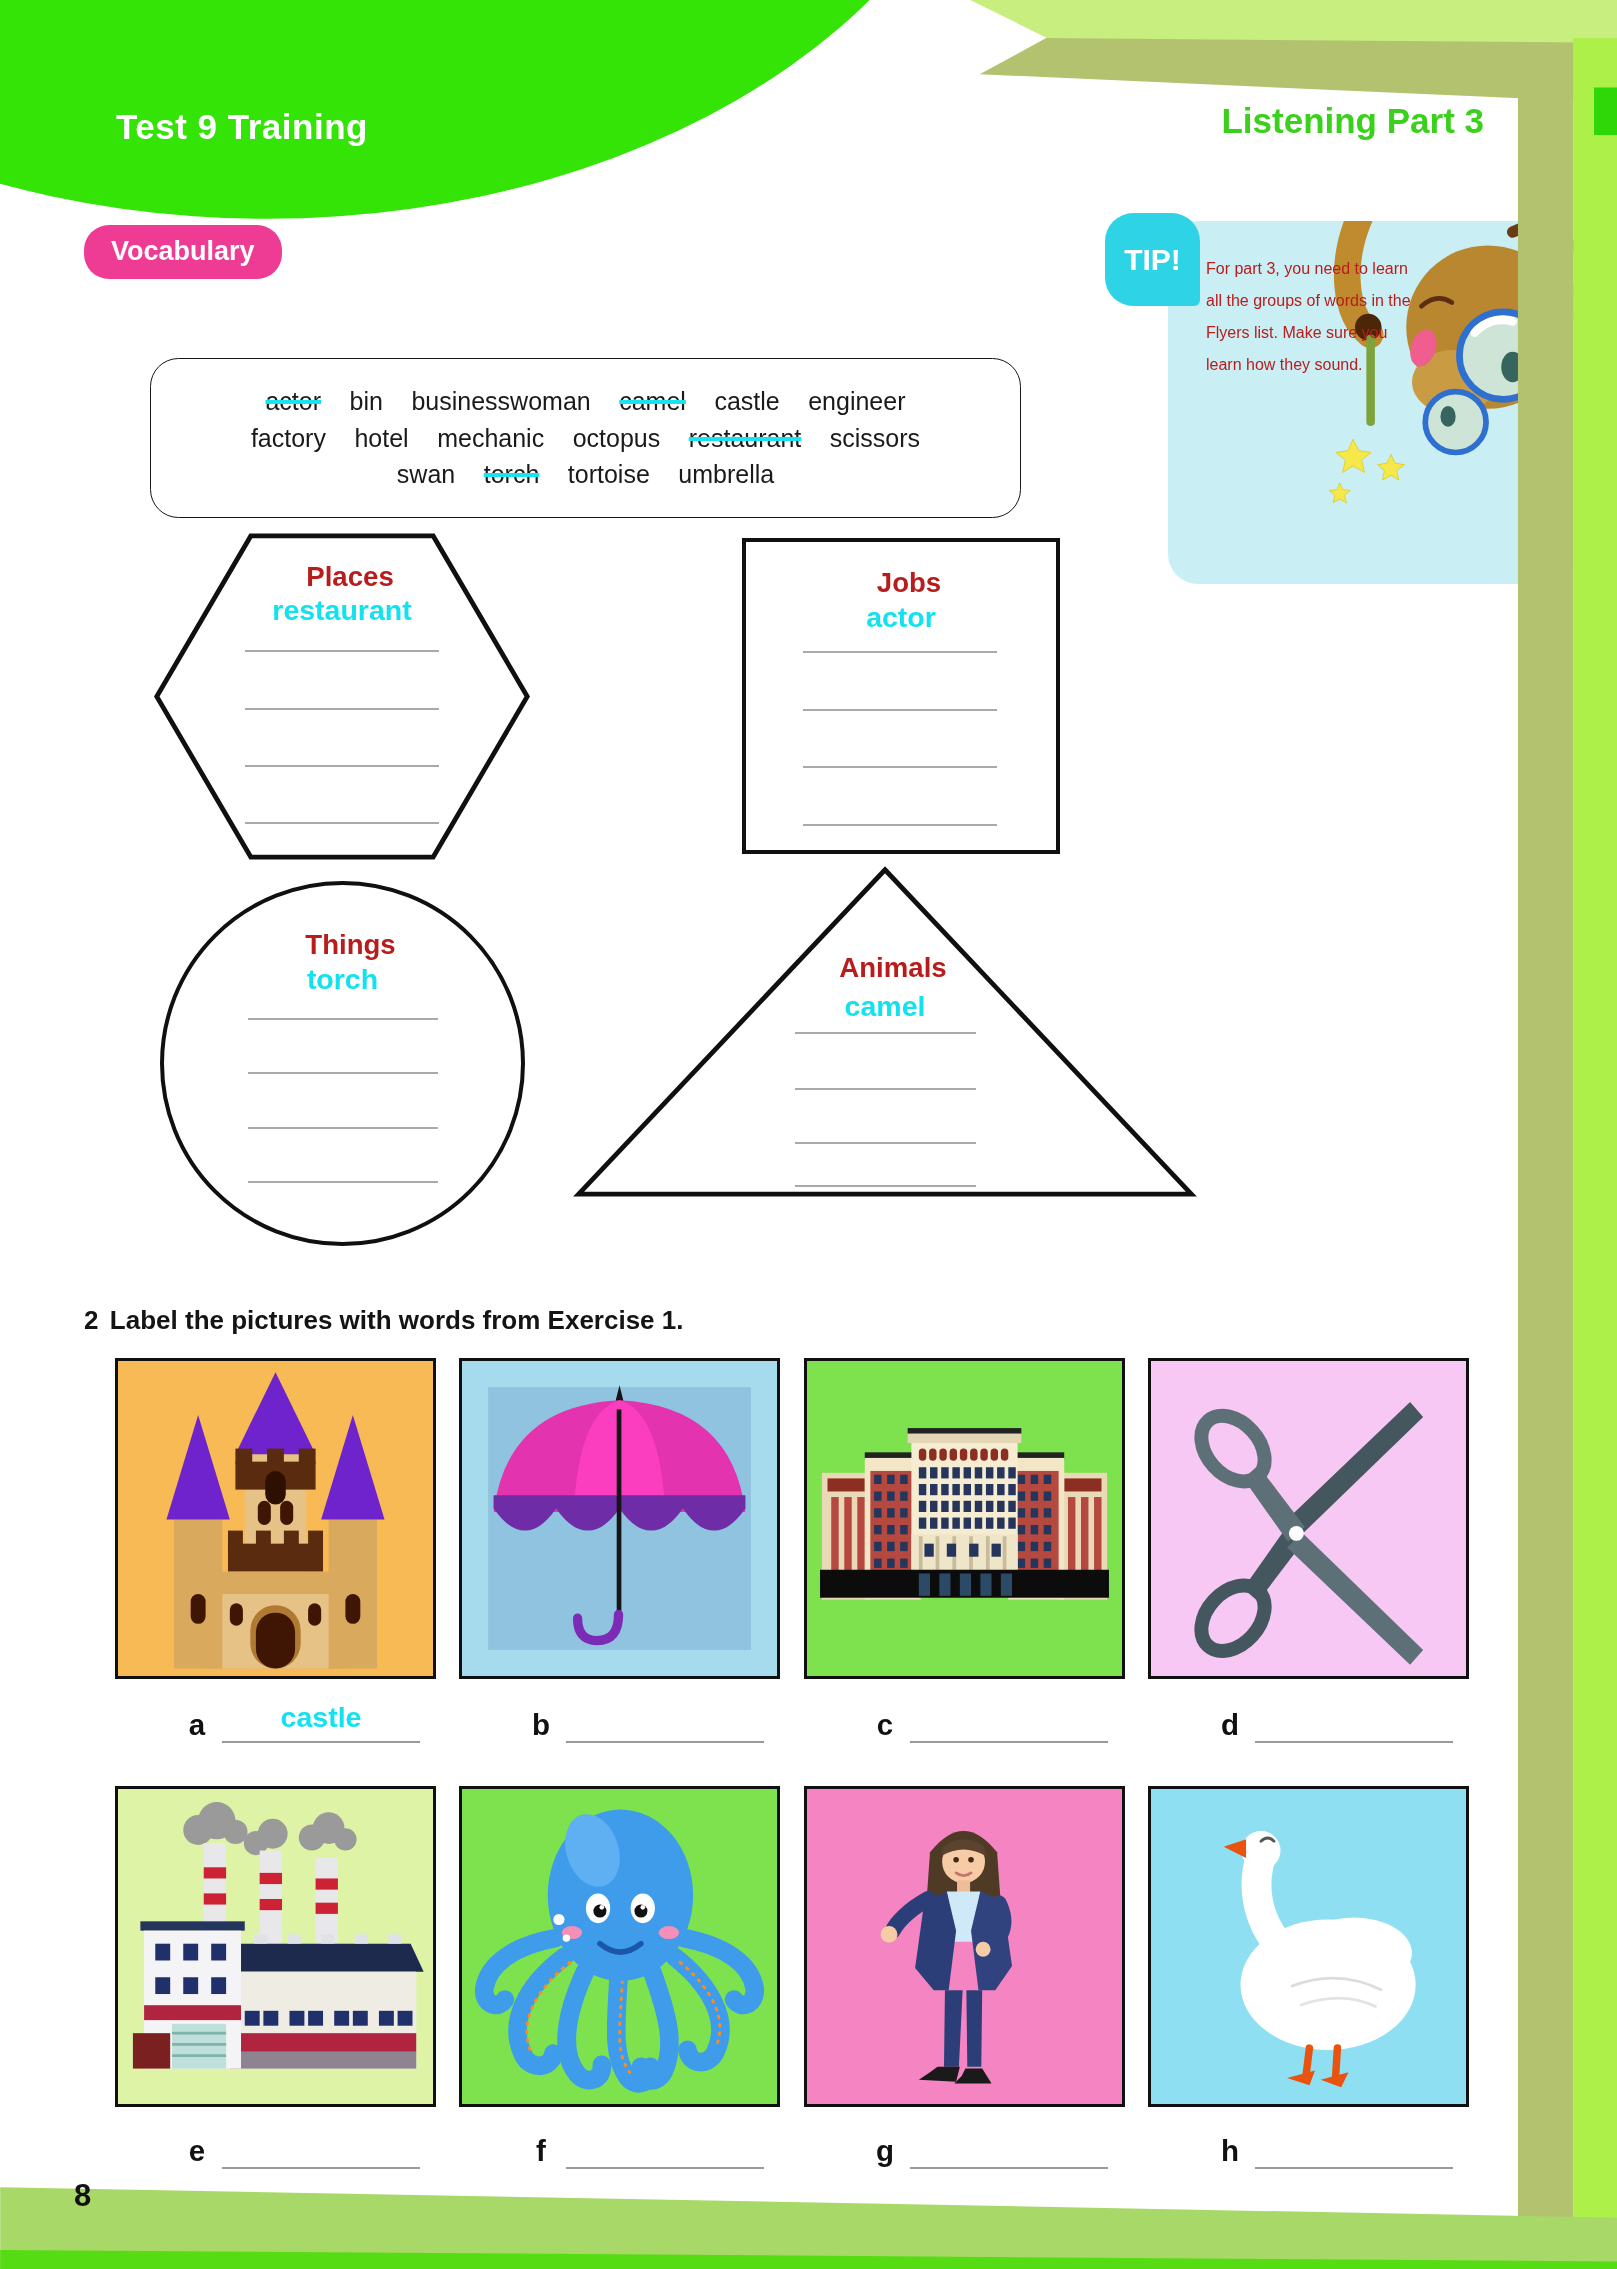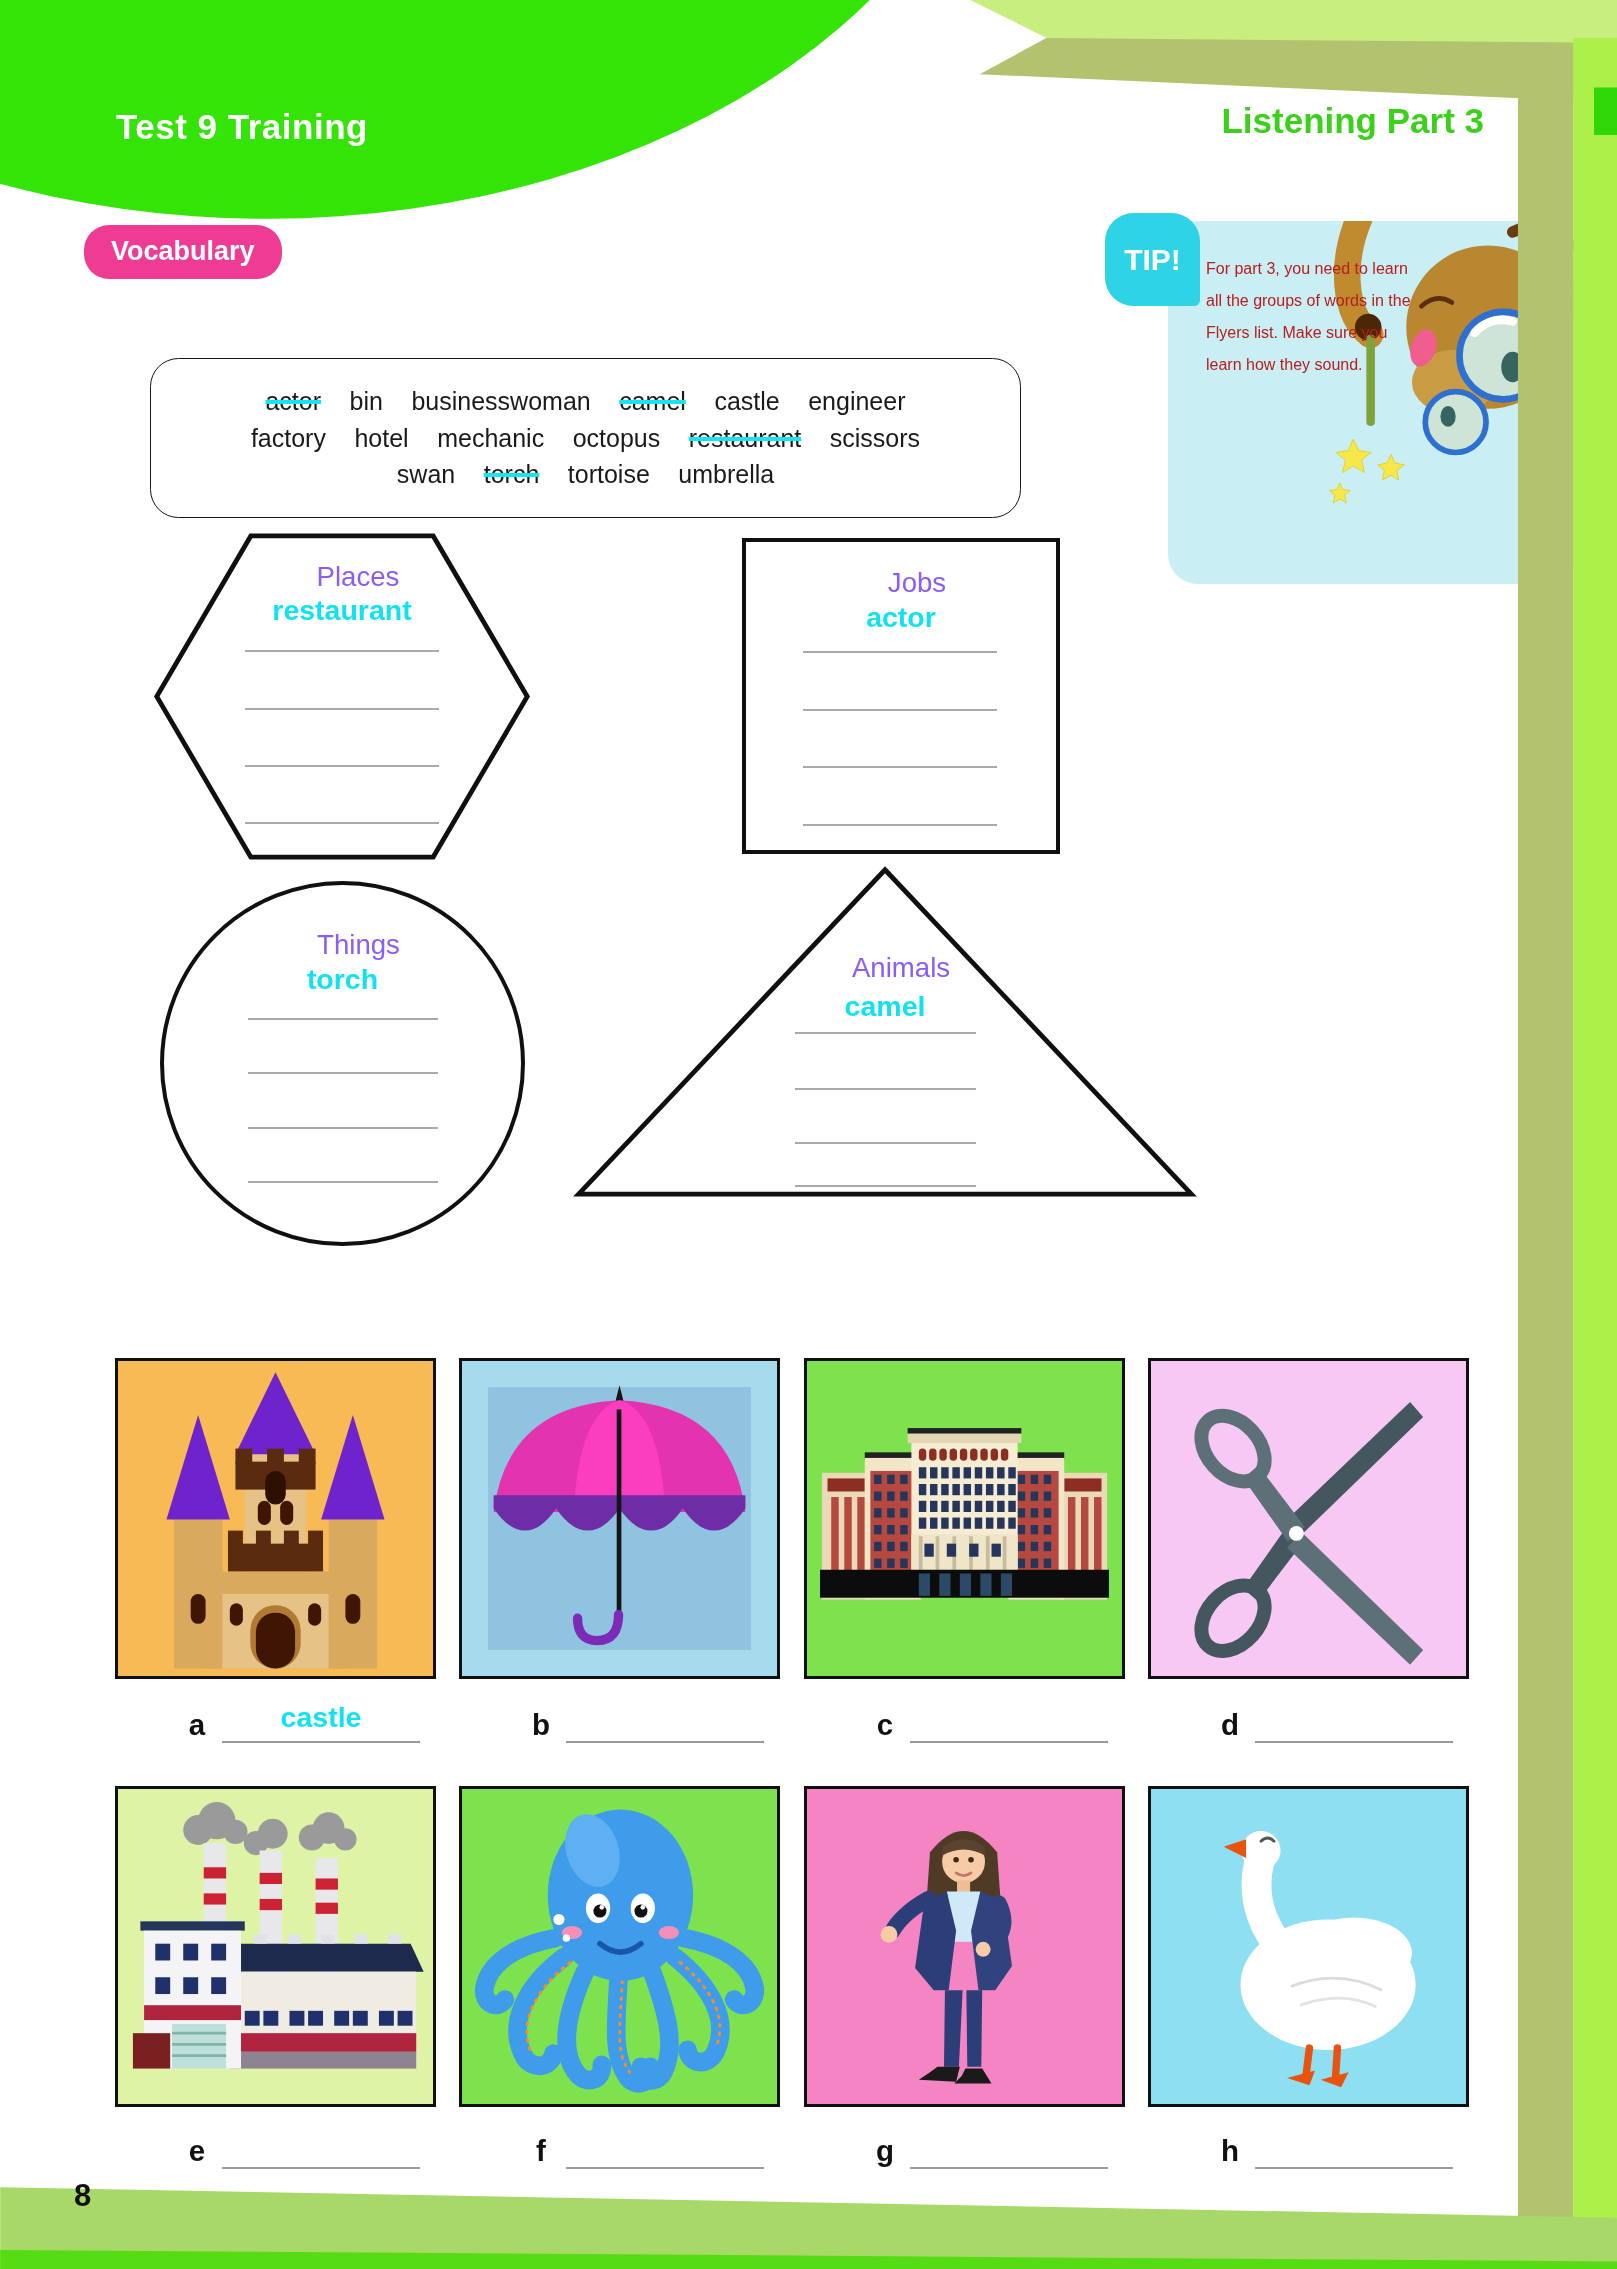--- a/index.html
+++ b/index.html
@@ -18,21 +18,21 @@
   .word-box{left:150px;top:358px;width:869px;height:158px;border:1.9px solid #161616;border-radius:28.5px;
             display:flex;flex-direction:column;justify-content:center;gap:7.6px;}
   .wordrow{display:flex;justify-content:center;gap:28.5px;font-size:25px;color:#1a1a1a;}
   .word.struck{text-decoration:line-through;text-decoration-color:#17e4f0;text-decoration-thickness:3.8px;}
   
   .tip-box{left:1168px;top:221px;width:409px;height:363px;background:#c9eff5;border-radius:30px;overflow:hidden;}
   .tip-badge{left:1105px;top:213px;width:95px;height:93px;background:#2ed3e6;border-radius:28.5px 28.5px 5.7px 28.5px;
              display:flex;align-items:center;justify-content:center;color:#fff;font-weight:bold;font-size:30px;z-index:3;}
   .tip-text{left:1206px;top:253px;width:209px;font-size:16px;line-height:32px;color:#b91c1c;z-index:3;}
   
-  .shape-title{position:absolute;left:16px;width:100%;text-align:center;font-size:27.6px;font-weight:normal;color:#8b5cf6;}
+  .shape-title{position:absolute;left:8px;width:100%;text-align:center;font-size:27.6px;font-weight:bold;color:#b91c1c;}
   .shape-answer{position:absolute;left:0;width:100%;text-align:center;font-size:28.5px;color:#12e2ef;font-weight:bold;}
   .shape-line{position:absolute;height:1.9px;background:#a9a9a9;}
   .hexagon{left:152px;top:531px;width:380px;height:331px;}
   .jobs-square{left:742px;top:538px;width:318px;height:316px;border:4.8px solid #101010;box-sizing:border-box;}
   .things-circle{left:160px;top:881px;width:365px;height:365px;border:4.8px solid #101010;border-radius:50%;box-sizing:border-box;}
   .triangle{left:571px;top:864px;width:628px;height:335px;}
   
   .card{width:321px;height:321px;border:3.8px solid #101010;box-sizing:border-box;}
   .card svg{width:100%;height:100%;}
   .item-letter{font-size:29.5px;font-weight:bold;color:#111;width:32px;text-align:center;}
@@ -145,20 +145,23 @@
       <polygon points="330,6 652,347 8,347" fill="#ffffff" stroke="#101010" stroke-width="5"></polygon>
     </svg>
     <div class="shape-title" style="top:88px;">Animals</div>
     <div class="shape-answer" style="top:126px;">camel</div>
     <div class="shape-line" style="left:224px;top:168px;width:181px;"></div>
     <div class="shape-line" style="left:224px;top:224px;width:181px;"></div>
     <div class="shape-line" style="left:224px;top:278px;width:181px;"></div>
     <div class="shape-line" style="left:224px;top:321px;width:181px;"></div>
   </div>
 
+  <div class="abs ex-head" style="left:84px;top:1305px;z-index:2;">
+    <span class="num">2</span><span>Label the pictures with words from Exercise 1.</span>
+  </div>
 
   <div class="abs card" style="left:115px;top:1358px;z-index:2;">
     <svg viewBox="0 0 338 338">
       <rect width="338" height="338" fill="#f7ba55"></rect>
       <rect x="60" y="170" width="52" height="160" fill="#d9a95e"></rect>
       <polygon points="52,170 120,170 86,58" fill="#6f23cc"></polygon>
       <rect x="226" y="170" width="52" height="160" fill="#d9a95e"></rect>
       <polygon points="218,170 286,170 252,58" fill="#6f23cc"></polygon>
       <rect x="136" y="100" width="66" height="230" fill="#e7c287"></rect>
       <polygon points="126,100 212,100 169,12" fill="#6f23cc"></polygon>

